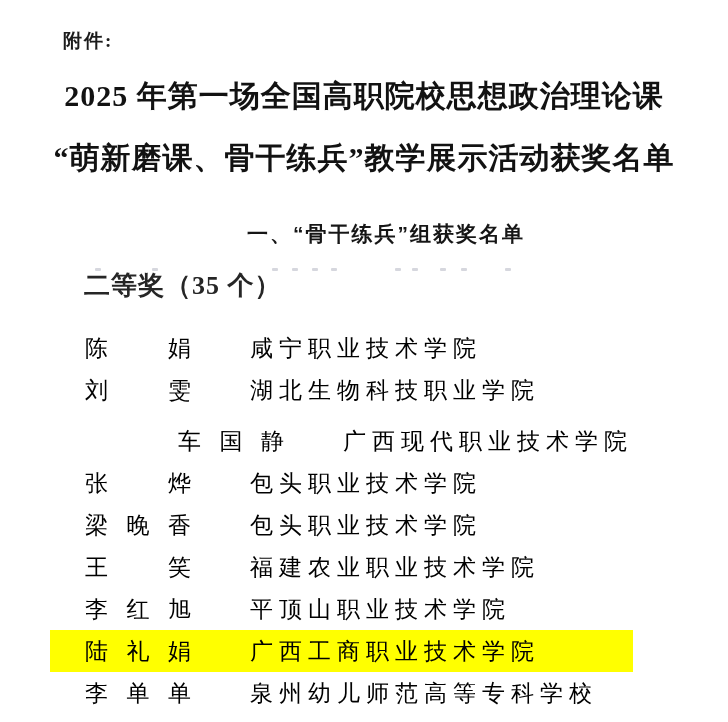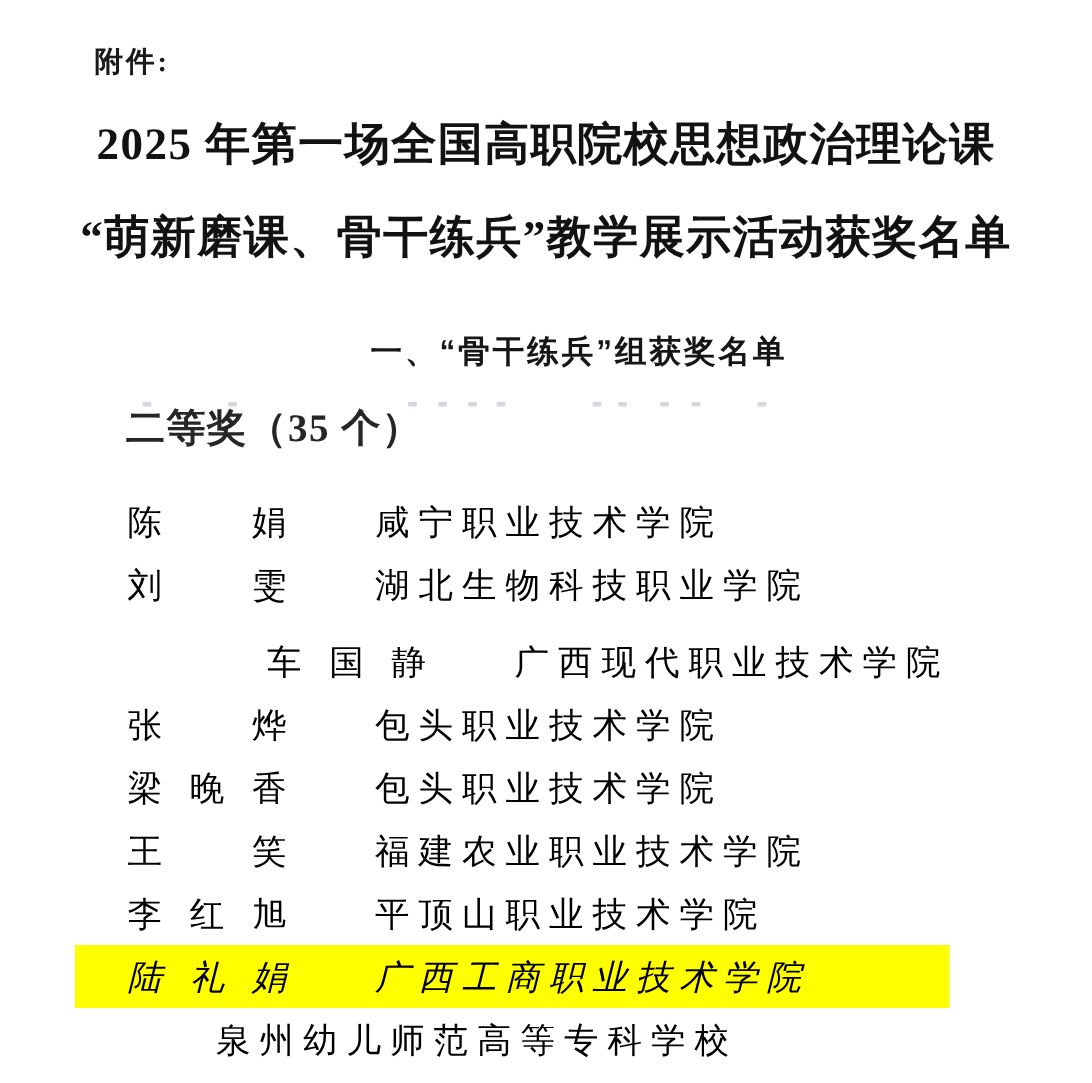--- a/index.html
+++ b/index.html
@@ -166,23 +166,24 @@
     <div class="row">
       <span class="winner-name">王笑</span>
       <span class="winner-school">福建农业职业技术学院</span>
     </div>
 
     <div class="row">
       <span class="winner-name">李红旭</span>
       <span class="winner-school">平顶山职业技术学院</span>
     </div>
 
-    <div class="row highlight" style="background: rgb(255, 255, 0); font-style: italic;">
+    <div class="row highlight" style="background: rgb(255, 255, 0);">
       <span class="winner-name">陆礼娟</span>
       <span class="winner-school">广西工商职业技术学院</span>
     </div>
 
     <div class="row">
+      <span class="winner-name">李单单</span>
       <span class="winner-school">泉州幼儿师范高等专科学校</span>
     </div>
 
   </div>
 </div>
 
 </body></html>

